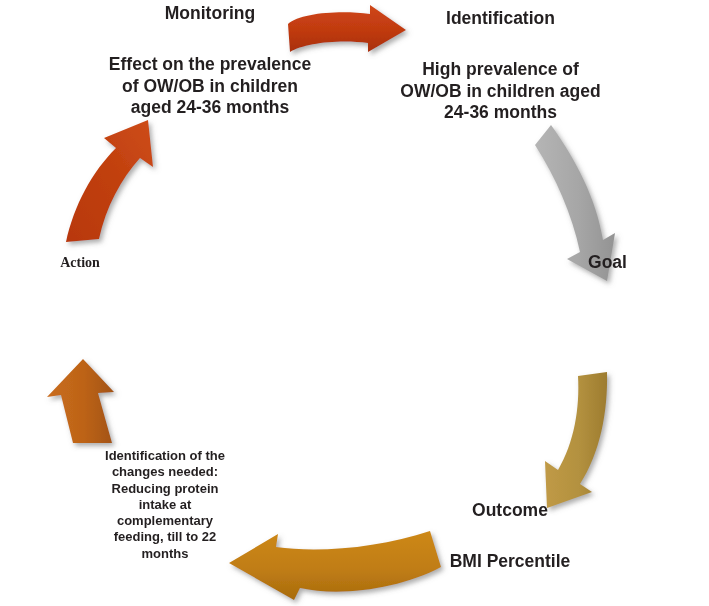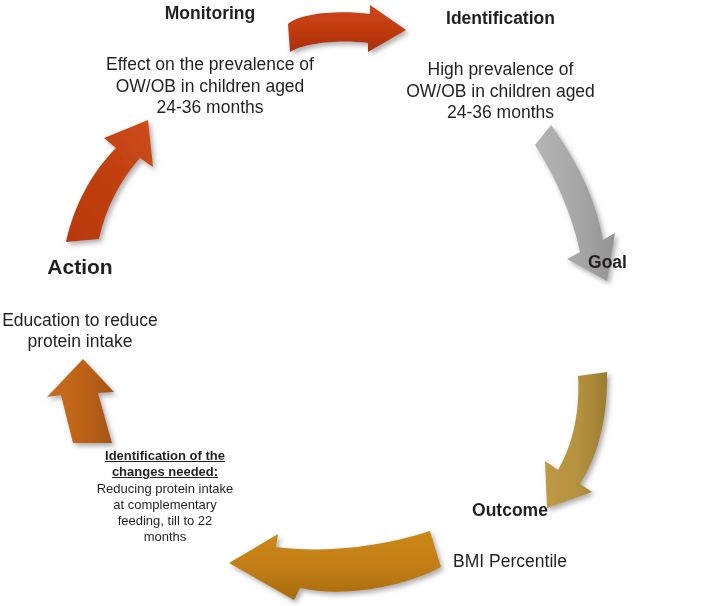--- a/index.html
+++ b/index.html
@@ -22,21 +22,21 @@
     position: absolute;
     text-align: center;
     line-height: 1.22;
   }
   .node .title {
     font-weight: bold;
     display: block;
   }
   .node .body {
     display: block;
-    font-weight: normal;
+    font-weight: bold;
     margin-top: 30px;
   }
 
   
   #node-monitoring {
     left: 105px; top: 3px; width: 210px;
     font-size: 17.5px;
   }
   #node-monitoring .title { font-size: 17.5px; margin-bottom: 3px; }
 
@@ -56,28 +56,28 @@
     left: 405px; top: 500px; width: 210px;
     font-size: 17.5px;
   }
   #node-outcome .title { font-size: 17.5px; margin-bottom: 1px; }
 
   #node-changes {
     left: 95px; top: 448px; width: 140px;
     font-size: 13px;
     line-height: 1.25;
   }
-  #node-changes .title { display: inline; font-size: 13px; text-decoration: underline; }
+  #node-changes .title { display: inline; font-size: 13px; }
   #node-changes .body { display: inline; font-size: 13px; }
 
   #node-action {
     left: 0px; top: 254px; width: 160px;
     font-size: 17.5px;
   }
-  #node-action .title { font-size: 21px; margin-bottom: 3px; }
+  #node-action .title { font-size: 14px; margin-bottom: 3px; font-family: Liberation Serif, serif; }
 
   .arrow-layer {
     position: absolute;
     left: 0; top: 0;
     width: 709px; height: 606px;
     pointer-events: none;
   }
 </style>
 </head>
 <body>
@@ -212,16 +212,15 @@
     <span class="title">Outcome</span>
     <span class="body">BMI Percentile</span>
   </div>
 
   <div class="node" id="node-changes">
     <span class="title">Identification of the changes needed:</span><span class="body"> Reducing protein intake at complementary feeding, till to 22 months</span>
   </div>
 
   <div class="node" id="node-action">
     <span class="title">Action</span>
-    <span class="body">Education to reduce protein intake</span>
   </div>
 
 </div>
 
 </body></html>

